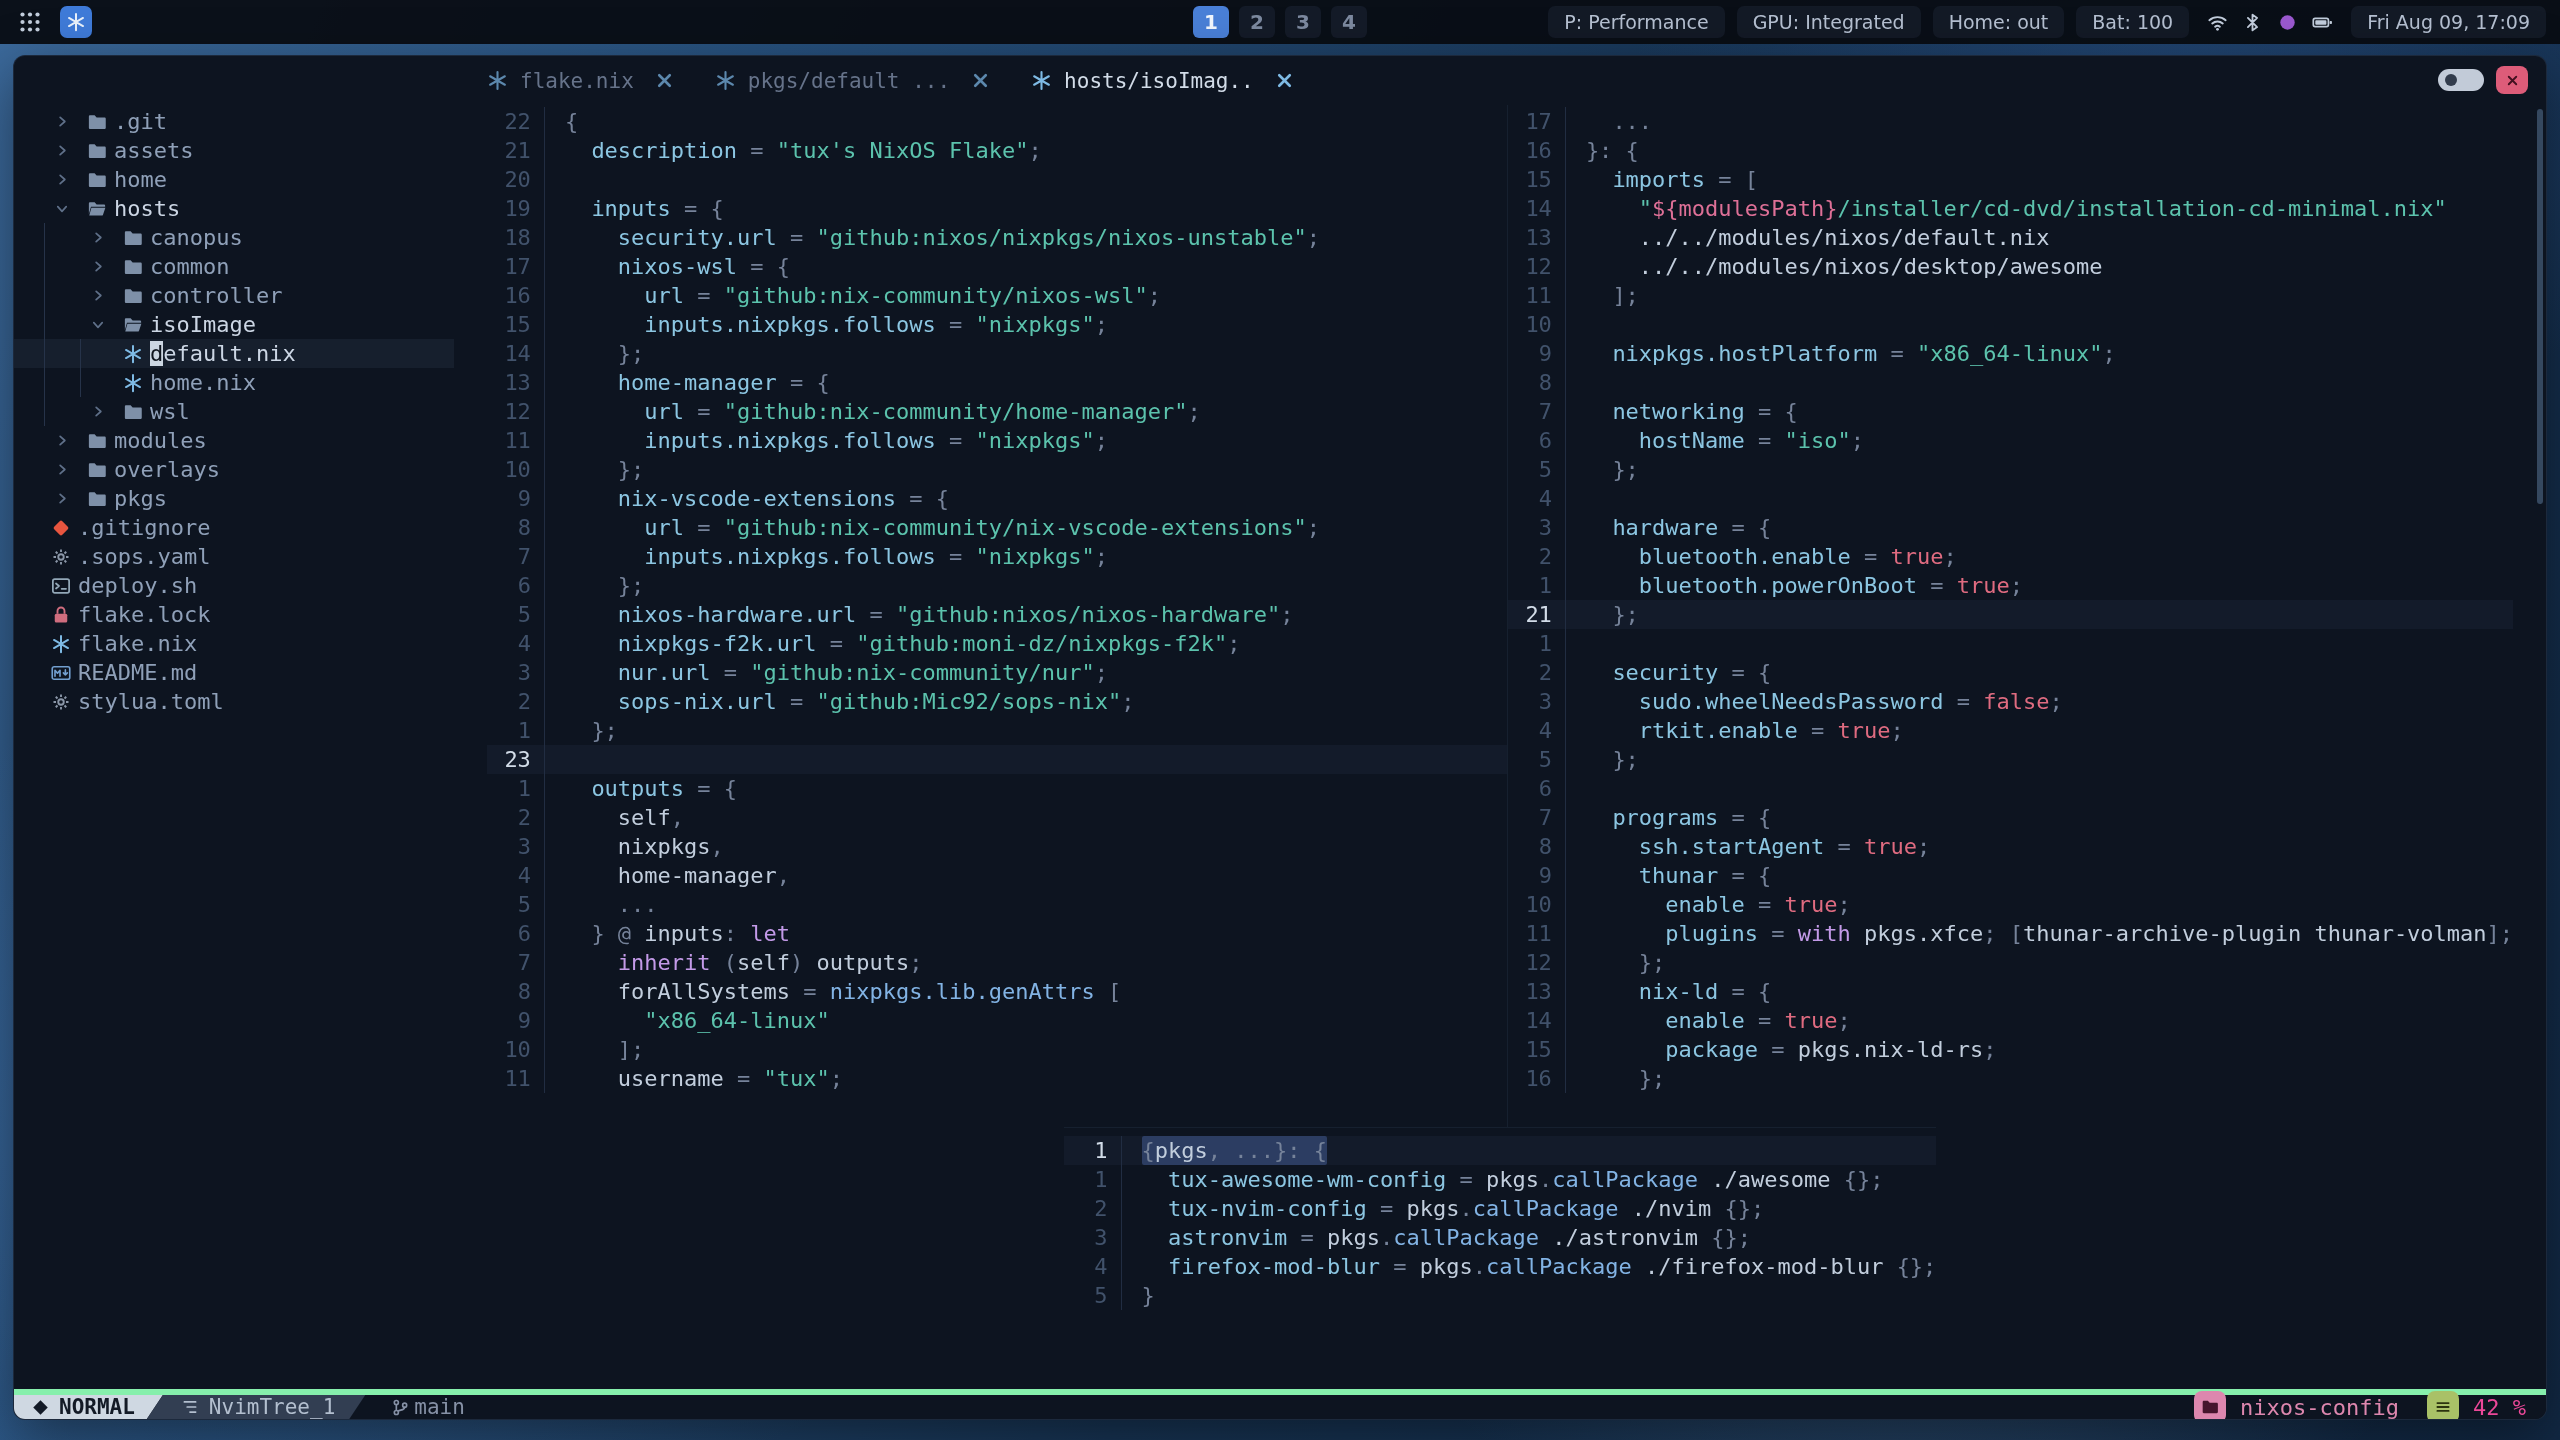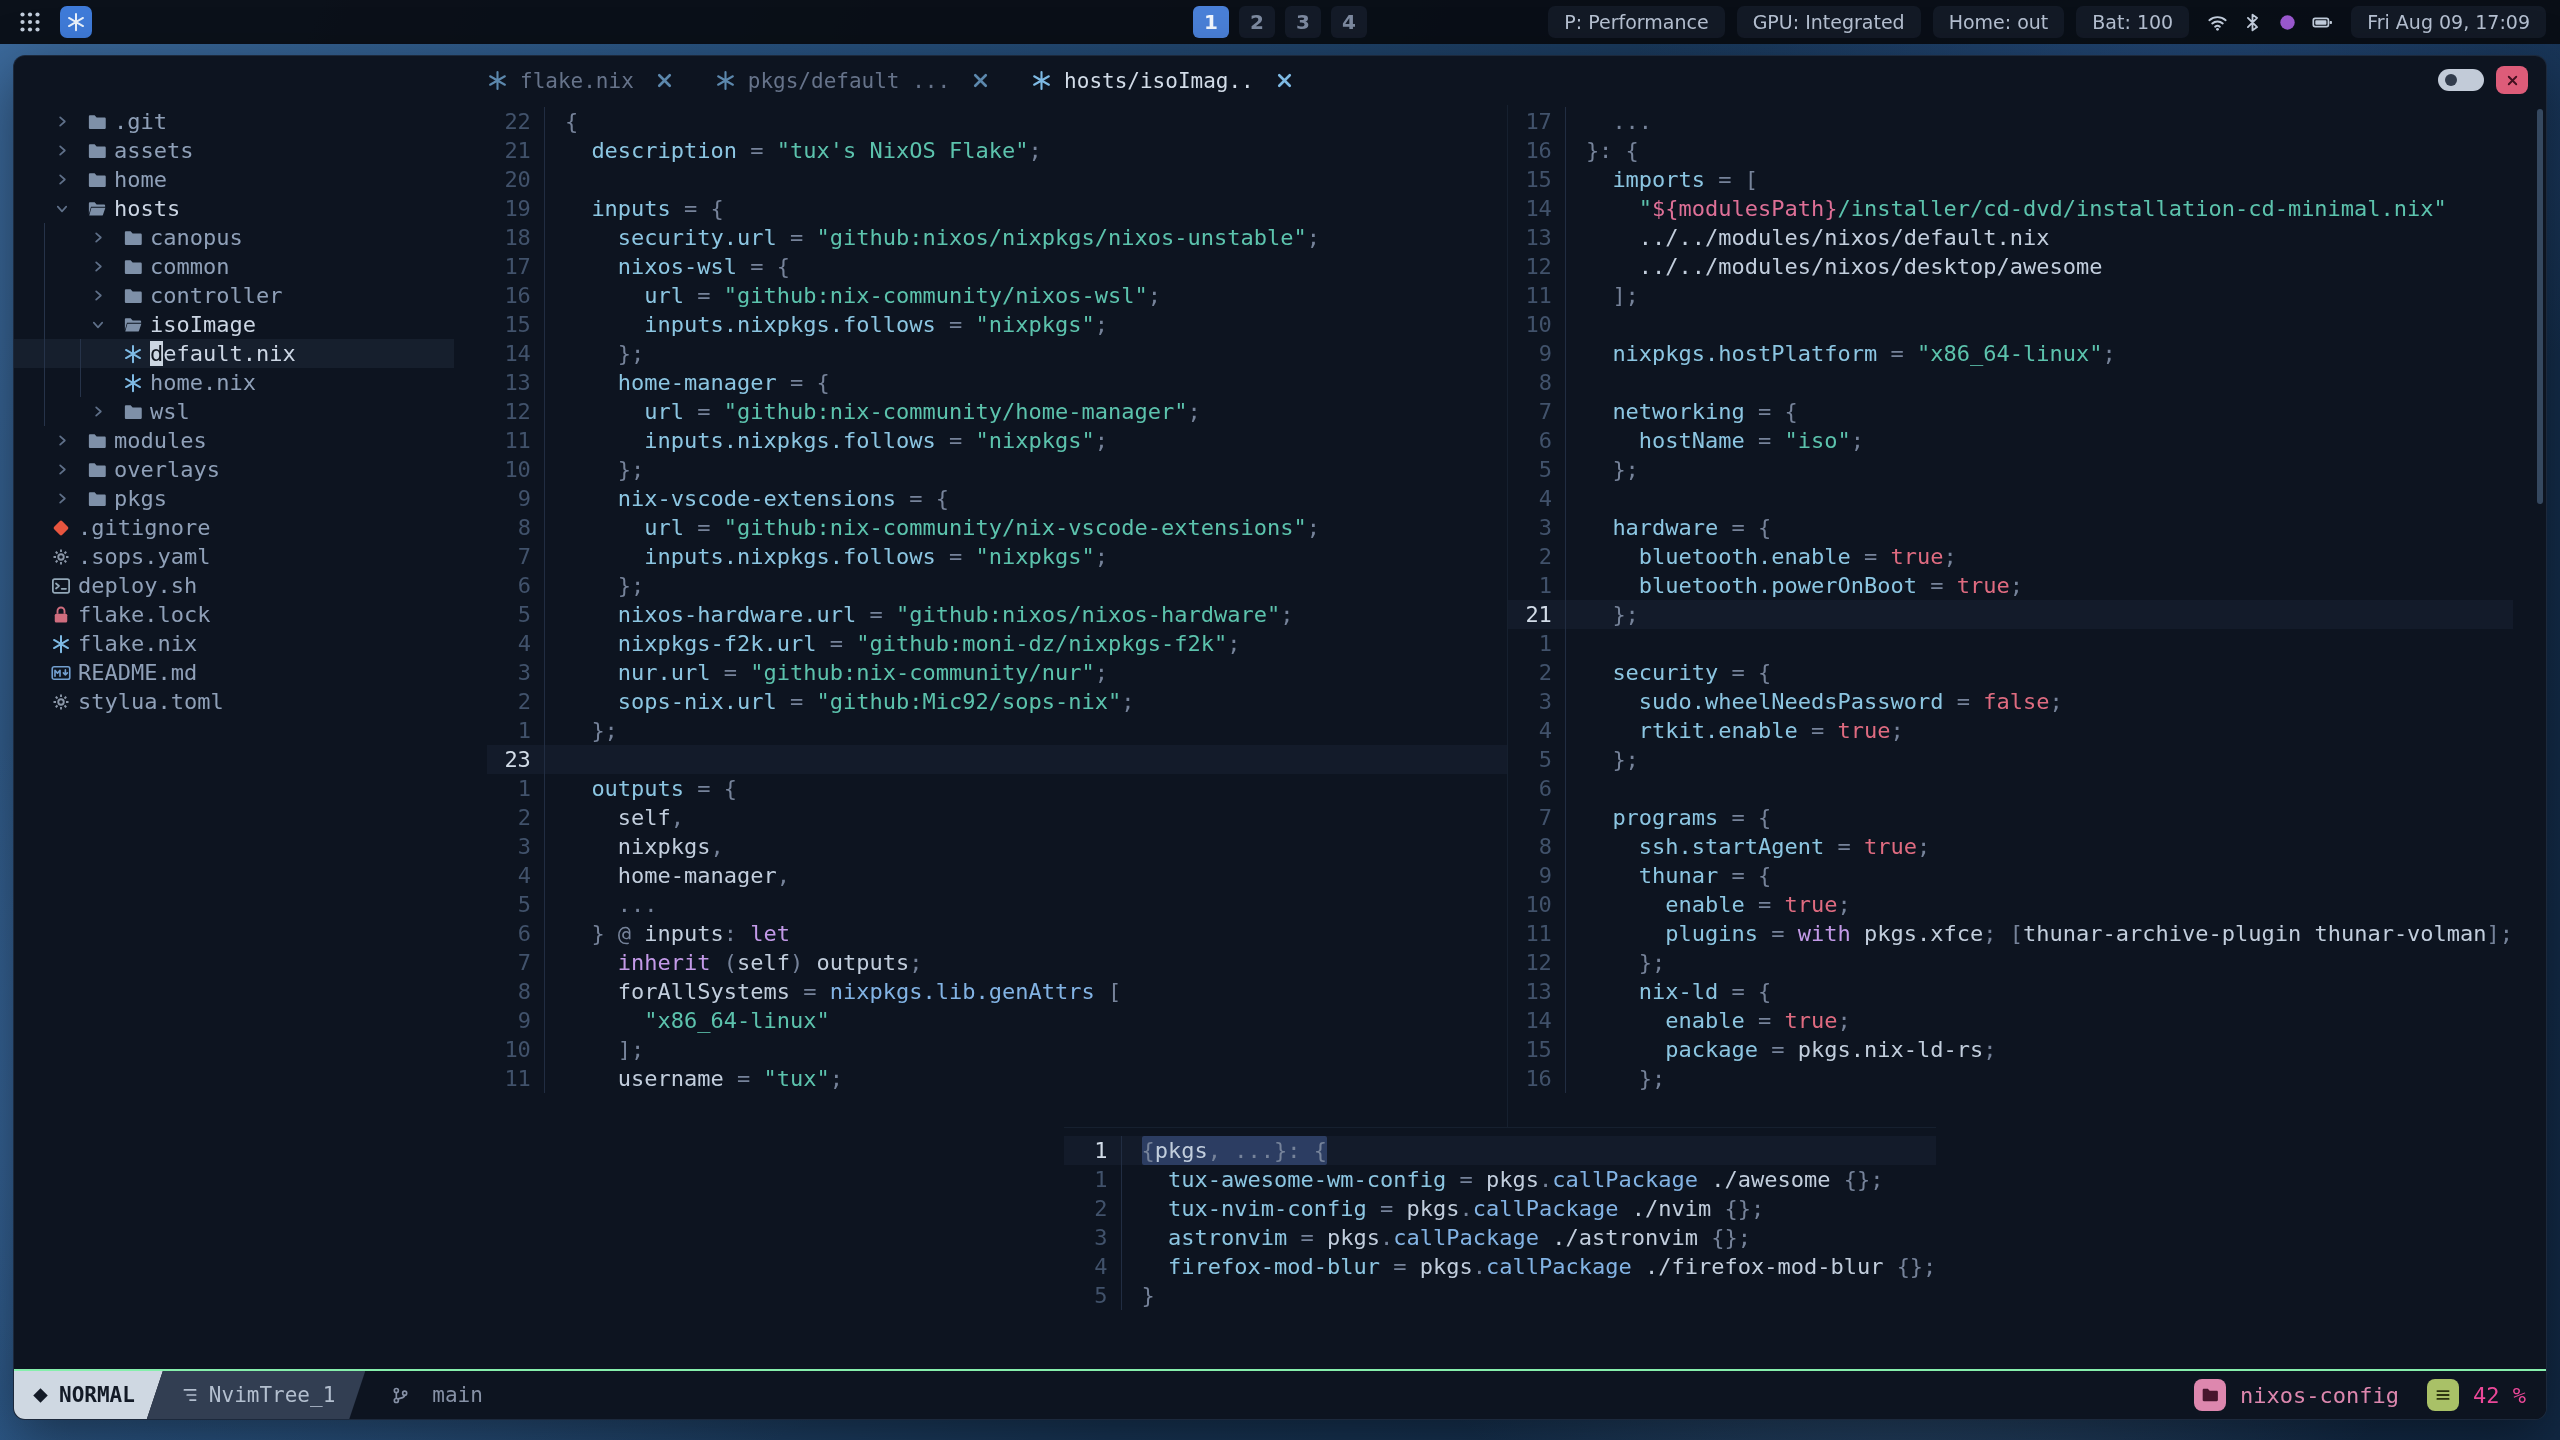--- a/index.html
+++ b/index.html
@@ -86,30 +86,30 @@
   .tarrow.open{transform:rotate(90deg); width:36px;}
   .ticon{flex:none; width:34px; font-size:20px;}
   .tname{white-space:pre;}
   .tname.bright{color:#ccd6e4;}
   .blockcursor{background:#ccd6e2; color:#10161f;}
   .ic-folder{color:#7e90a8} .ic-folder-open{color:#7e90a8} .ic-nix{color:#7ebae4}
   .ic-git{color:#e8553f} .ic-gear{color:#8b97a8} .ic-terminal{color:#93a8b8}
   .ic-lock{color:#cf6d7e} .ic-markdown{color:#729fcf}
 
   
-  .statusline{height:50px; flex:none; display:flex; align-items:center; background:#0d1420;
-    border-top:2px solid #86efac; font-size:21px;}
+  .statusline{height:30px; flex:none; display:flex; align-items:center; background:#0d1420;
+    border-top:6px solid #86efac; font-size:21px;}
   .chip{height:100%; display:flex; align-items:center; gap:10px;}
   .chip-mode{background:#cfd8e2; color:#131a26; font-weight:bold; padding:0 28px 0 18px;
     clip-path:polygon(0 0,100% 0,calc(100% - 16px) 100%,0 100%);}
   .chip-mode .icon{font-size:17px;}
   .chip-buf{background:#323e52; color:#b3bfcf; padding:0 30px 0 34px; margin-left:-16px;
     clip-path:polygon(16px 0,100% 0,calc(100% - 16px) 100%,0 100%);}
   .chip-buf .icon{font-size:18px;}
-  .sl-branch{margin-left:26px; display:flex; align-items:center; gap:22px; color:#8691a6;}
+  .sl-branch{margin-left:26px; display:flex; align-items:center; gap:4px; color:#8691a6;}
   .sl-branch .icon{font-size:19px;}
   .sl-right{margin-left:auto; display:flex; align-items:center; gap:14px; padding-right:20px;padding-left:32px;}
   .slchip{width:32px; height:32px; border-radius:8px; font-size:18px; display:flex; align-items:center; justify-content:center;}
   .pinkchip{background:#dd87ae; color:#46152d;}
   .greenchip{background:#a9c167; color:#2c330f; margin-left:14px;}
   .sl-project{color:#dd87ae; font-size:22px;}
   .sl-scroll{color:#ec4899; font-size:22px;}
 </style>
 </head>
 <body>

